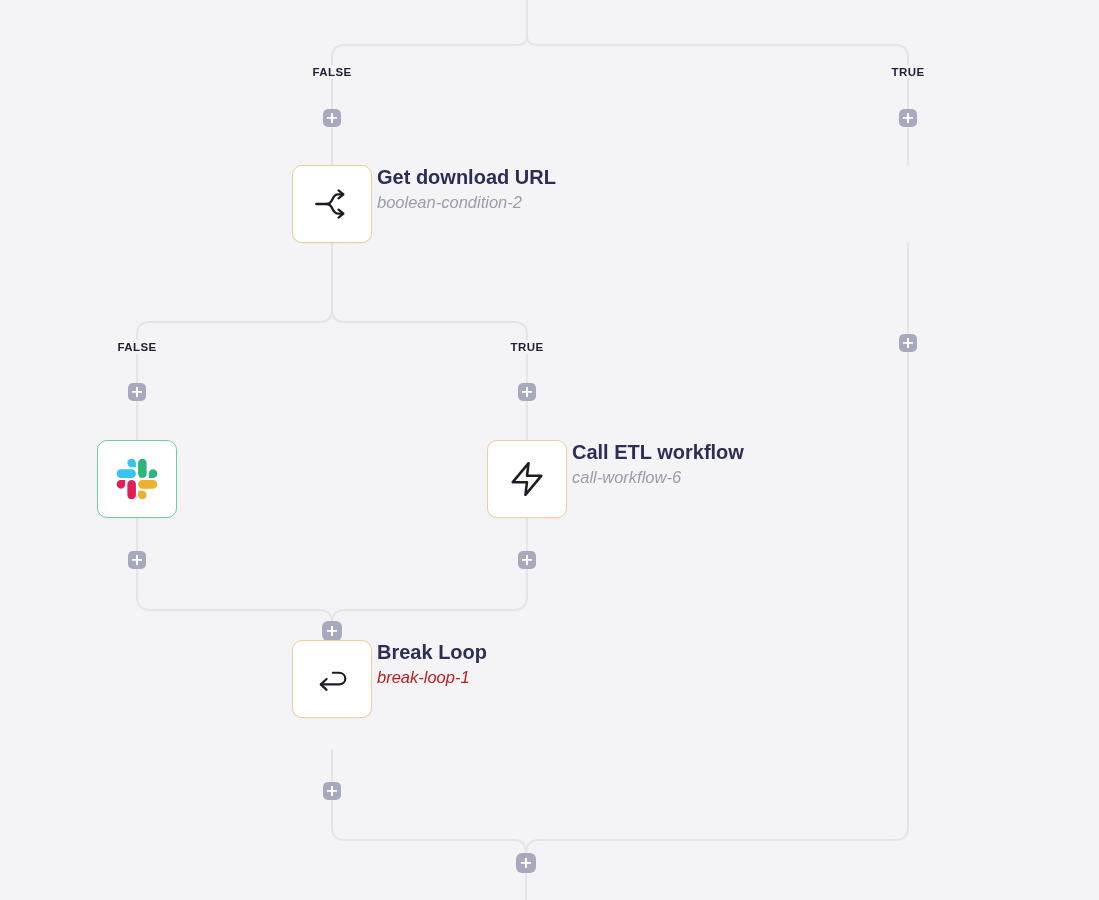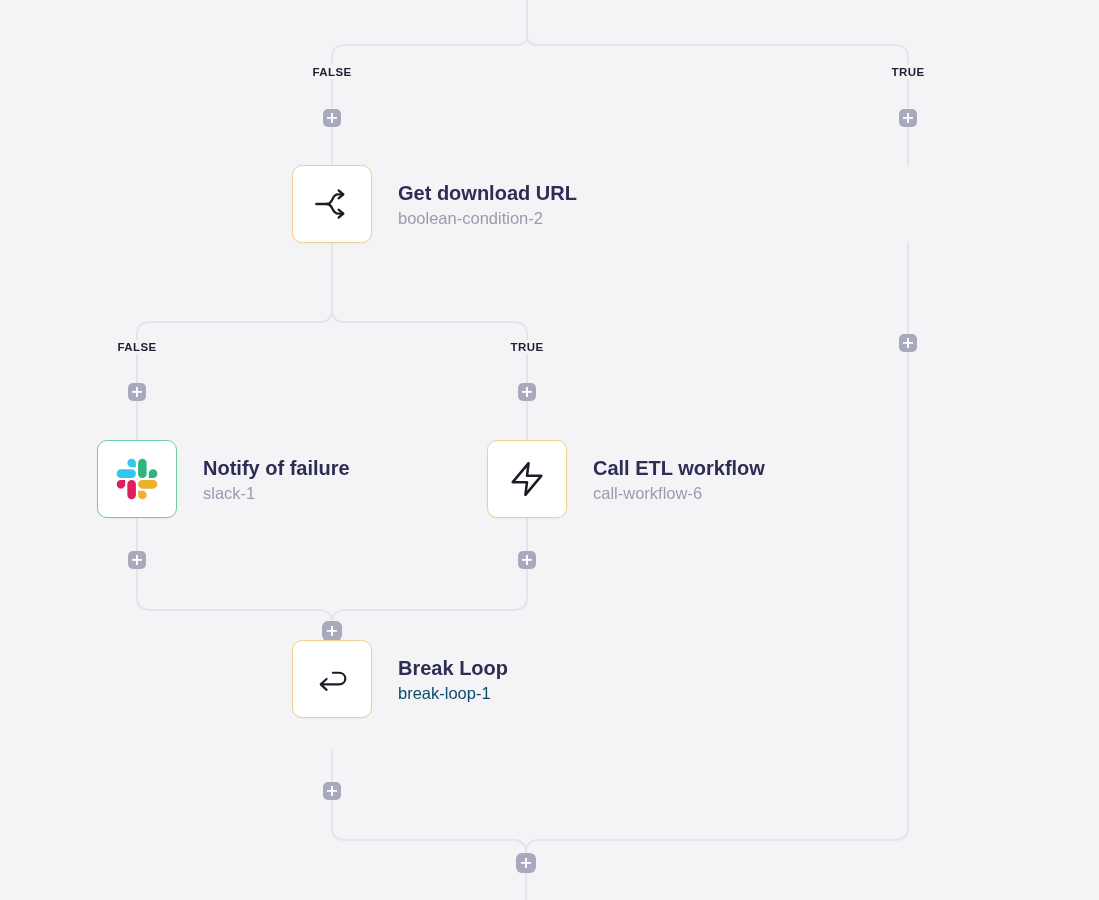--- a/index.html
+++ b/index.html
@@ -53,22 +53,21 @@
   .plus span {
     font-size: 16px;
     font-weight: 700;
     line-height: 1;
     margin-top: -1px;
     font-family: "DejaVu Sans", sans-serif;
   }
   .node {
     position: absolute;
     display: flex;
-    align-items: center;
-    gap: 26px;
+    gap: 5px;
     cursor: pointer;
   }
   .node-box {
     width: 80px;
     height: 78px;
     background: #ffffff;
     border: 1.5px solid #f2cd94;
     border-radius: 10px;
     display: flex;
     align-items: center;
@@ -90,20 +89,21 @@
     font-weight: 700;
     color: #2d2d56;
     line-height: 24px;
     white-space: nowrap;
   }
   .node-sub {
     font-size: 16.5px;
     color: #9b9bae;
     line-height: 20px;
     white-space: nowrap;
+    font-style: italic;
   }
 </style>
 </head>
 <body style="background-color: rgb(244, 244, 246);">
 
 <div class="canvas">
 
   <svg class="connectors" width="1099" height="900" viewBox="0 0 1099 900">
     <g style="stroke: rgb(228, 228, 234);">
       <path d="M527 0 V36"></path>
@@ -182,24 +182,20 @@
     <div class="node-box" style="border-color: rgb(110, 207, 160);">
       <svg width="42" height="42" viewBox="0 0 126.8 126.8">
         <g transform="translate(2,2)">
           <path d="M25.8 77.6c0 7.1-5.8 12.9-12.9 12.9S0 84.7 0 77.6s5.8-12.9 12.9-12.9h12.9v12.9zM32.3 77.6c0-7.1 5.8-12.9 12.9-12.9s12.9 5.8 12.9 12.9v32.3c0 7.1-5.8 12.9-12.9 12.9s-12.9-5.8-12.9-12.9V77.6z" style="fill: rgb(224, 30, 90);"></path>
           <path d="M45.2 25.8c-7.1 0-12.9-5.8-12.9-12.9S38.1 0 45.2 0s12.9 5.8 12.9 12.9v12.9H45.2zM45.2 32.3c7.1 0 12.9 5.8 12.9 12.9s-5.8 12.9-12.9 12.9H12.9C5.8 58.1 0 52.3 0 45.2s5.8-12.9 12.9-12.9h32.3z" style="fill: rgb(54, 197, 240);"></path>
           <path d="M97 45.2c0-7.1 5.8-12.9 12.9-12.9s12.9 5.8 12.9 12.9-5.8 12.9-12.9 12.9H97V45.2zM90.5 45.2c0 7.1-5.8 12.9-12.9 12.9s-12.9-5.8-12.9-12.9V12.9C64.7 5.8 70.5 0 77.6 0s12.9 5.8 12.9 12.9v32.3z" style="fill: rgb(46, 182, 125);"></path>
           <path d="M77.6 97c7.1 0 12.9 5.8 12.9 12.9s-5.8 12.9-12.9 12.9-12.9-5.8-12.9-12.9V97h12.9zM77.6 90.5c-7.1 0-12.9-5.8-12.9-12.9s5.8-12.9 12.9-12.9h32.3c7.1 0 12.9 5.8 12.9 12.9s-5.8 12.9-12.9 12.9H77.6z" style="fill: rgb(236, 178, 46);"></path>
         </g>
       </svg>
     </div>
-    <div class="node-text">
-      <div class="node-title" style="color: rgb(45, 45, 86);">Notify of failure</div>
-      <div class="node-sub" style="color: rgb(155, 155, 174);">slack-1</div>
-    </div>
   </div>
 
   <div class="node" style="left:487px; top:440px;">
     <div class="node-box" style="border-color: rgb(242, 205, 148);">
       <svg class="outlined" width="38" height="38" viewBox="0 0 24 24" style="stroke-width: 1.6; stroke: rgb(28, 28, 38);">
         <polygon points="13 2 3 14 12 14 11 22 21 10 12 10 13 2" style="stroke-width:1.6"></polygon>
       </svg>
     </div>
     <div class="node-text">
       <div class="node-title" style="color: rgb(45, 45, 86);">Call ETL workflow</div>
@@ -209,17 +205,17 @@
 
   <div class="node" style="left:292px; top:640px;">
     <div class="node-box" style="border-color: rgb(242, 205, 148);">
       <svg class="outlined" width="40" height="40" viewBox="0 0 48 48" style="stroke: rgb(28, 28, 38);">
         <path d="M11 30.5 H32 C37.5 30.5 40 26.8 40 23.5 C40 20.2 37.5 16.5 32 16.5 H25"></path>
         <path d="M17.5 24 L10.5 30.5 L17.5 37"></path>
       </svg>
     </div>
     <div class="node-text">
       <div class="node-title" style="color: rgb(45, 45, 86);">Break Loop</div>
-      <div class="node-sub" style="color: #0c4a6e;">break-loop-1</div>
+      <div class="node-sub" style="color: #b91c1c;">break-loop-1</div>
     </div>
   </div>
 
 </div>
 
 </body></html>

